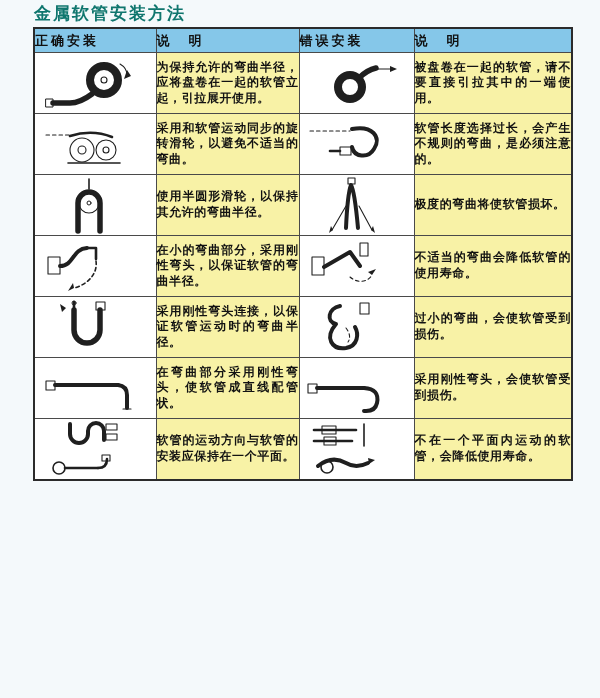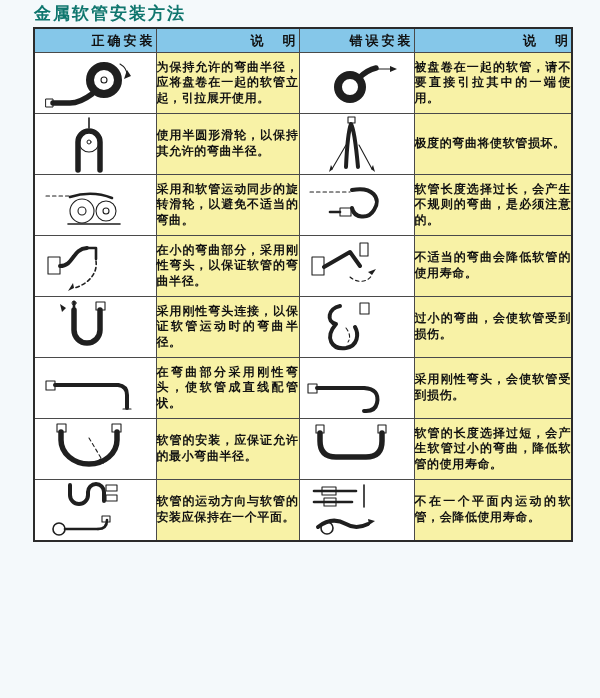--- a/index.html
+++ b/index.html
@@ -20,21 +20,21 @@
     border:2px solid #2b2b2b;
     background:#fff;
   }
   table.methods th, table.methods td{
     border:1px solid #4a4a4a;
     padding:0;vertical-align:middle;
   }
   table.methods th{
     background:var(--header_bg,#85c7e9);
     height:23px;font-size:13px;font-weight:bold;
-    letter-spacing:3px;color:#101010;text-align:right;
+    letter-spacing:3px;color:#101010;text-align:left;
   }
   tr.body-row{height:61px;}
   td.desc{
     background:var(--cell_bg,#f8f2a6);
     font-size:12px;font-weight:bold;line-height:1.3;
     letter-spacing:0.6px;text-align:justify;
     padding:3px 6px 3px 9px;color:#121212;
   }
   td.pic{background:#ffffff;text-align:center;}
   svg.ill{display:block;margin:0 auto;}
@@ -90,43 +90,20 @@
         <path d="M76,15 H88" class="w1"></path>
         <polygon points="88,18 95,15 88,12" class="f"></polygon>
       </svg>
     </td>
     <td class="desc">被盘卷在一起的软管，请不要直接引拉其中的一端使用。</td>
   </tr>
 
   <tr class="body-row">
     <td class="pic">
       <svg class="ill" width="110" height="58" viewBox="0 0 110 58">
-        <line x1="49" y1="3" x2="49" y2="13" class="w2"></line>
-        <circle cx="49" cy="27" r="10" class="w1 g"></circle>
-        <circle cx="49" cy="27" r="2" class="f"></circle>
-        <path d="M38,55 V27 A11,11 0 0 1 60,27 V55" class="w6"></path>
-      </svg>
-    </td>
-    <td class="desc">使用半圆形滑轮，以保持其允许的弯曲半径。</td>
-    <td class="pic">
-      <svg class="ill" width="110" height="58" viewBox="0 0 110 58">
-        <rect x="46" y="2" width="7" height="6" class="w1"></rect>
-        <path d="M44,52 C45,30 47,14 49,9 C52,14 54,30 56,52" class="w4"></path>
-        <line x1="44" y1="30" x2="30" y2="54" class="w1"></line>
-        <polygon points="31,54 27,57 29,50" class="f"></polygon>
-        <line x1="57" y1="30" x2="70" y2="54" class="w1"></line>
-        <polygon points="69,54 73,57 71,50" class="f"></polygon>
-      </svg>
-    </td>
-    <td class="desc">极度的弯曲将使软管损坏。</td>
-  </tr>
-
-  <tr class="body-row">
-    <td class="pic">
-      <svg class="ill" width="110" height="58" viewBox="0 0 110 58">
         <path d="M6,20 H30" class="w1 d g"></path>
         <path d="M30,21 Q52,14 72,22" class="w3"></path>
         <circle cx="42" cy="35" r="12" class="w1 g"></circle>
         <circle cx="42" cy="35" r="4" class="w1 g"></circle>
         <circle cx="66" cy="35" r="10" class="w1 g"></circle>
         <circle cx="66" cy="35" r="3" class="w1 g"></circle>
         <path d="M28,48 H80" class="w2 g"></path>
       </svg>
     </td>
     <td class="desc">采用和软管运动同步的旋转滑轮，以避免不适当的弯曲。</td>
@@ -137,20 +114,43 @@
         <rect x="38" y="32" width="11" height="8" class="w1"></rect>
         <path d="M38,36 H28" class="w3"></path>
       </svg>
     </td>
     <td class="desc">软管长度选择过长，会产生不规则的弯曲，是必须注意的。</td>
   </tr>
 
   <tr class="body-row">
     <td class="pic">
       <svg class="ill" width="110" height="58" viewBox="0 0 110 58">
+        <line x1="49" y1="3" x2="49" y2="13" class="w2"></line>
+        <circle cx="49" cy="27" r="10" class="w1 g"></circle>
+        <circle cx="49" cy="27" r="2" class="f"></circle>
+        <path d="M38,55 V27 A11,11 0 0 1 60,27 V55" class="w6"></path>
+      </svg>
+    </td>
+    <td class="desc">使用半圆形滑轮，以保持其允许的弯曲半径。</td>
+    <td class="pic">
+      <svg class="ill" width="110" height="58" viewBox="0 0 110 58">
+        <rect x="46" y="2" width="7" height="6" class="w1"></rect>
+        <path d="M44,52 C45,30 47,14 49,9 C52,14 54,30 56,52" class="w4"></path>
+        <line x1="44" y1="30" x2="30" y2="54" class="w1"></line>
+        <polygon points="31,54 27,57 29,50" class="f"></polygon>
+        <line x1="57" y1="30" x2="70" y2="54" class="w1"></line>
+        <polygon points="69,54 73,57 71,50" class="f"></polygon>
+      </svg>
+    </td>
+    <td class="desc">极度的弯曲将使软管损坏。</td>
+  </tr>
+
+  <tr class="body-row">
+    <td class="pic">
+      <svg class="ill" width="110" height="58" viewBox="0 0 110 58">
         <rect x="8" y="20" width="12" height="17" class="w1"></rect>
         <path d="M20,29 C34,29 32,12 47,11" class="w4"></path>
         <path d="M47,11 h9 v11" class="w3"></path>
         <path d="M56,24 C58,38 46,48 34,51" class="w2 d g"></path>
         <polygon points="34,51 28,54 33,46" class="f"></polygon>
       </svg>
     </td>
     <td class="desc">在小的弯曲部分，采用刚性弯头，以保证软管的弯曲半径。</td>
     <td class="pic">
       <svg class="ill" width="110" height="58" viewBox="0 0 110 58">
@@ -199,40 +199,20 @@
     <td class="pic">
       <svg class="ill" width="110" height="58" viewBox="0 0 110 58">
         <rect x="6" y="25" width="9" height="9" class="w1"></rect>
         <path d="M15,29 H62" class="w4"></path>
         <path d="M62,29 q16,1 13,15 q-2,9 -13,8" class="w4"></path>
       </svg>
     </td>
     <td class="desc">采用刚性弯头，会使软管受到损伤。</td>
   </tr>
 
-  <tr class="body-row">
-    <td class="pic">
-      <svg class="ill" width="110" height="58" viewBox="0 0 110 58">
-        <rect x="17" y="4" width="9" height="8" class="w1"></rect>
-        <rect x="72" y="4" width="9" height="8" class="w1"></rect>
-        <path d="M21,12 V20 A28,24 0 0 0 77,20 V12" class="w6"></path>
-        <path d="M49,18 L61,38" class="w1 d g"></path>
-        <polygon points="61,38 64,44 57,41" class="f"></polygon>
-      </svg>
-    </td>
-    <td class="desc">软管的安装，应保证允许的最小弯曲半径。</td>
-    <td class="pic">
-      <svg class="ill" width="110" height="58" viewBox="0 0 110 58">
-        <rect x="14" y="5" width="8" height="8" class="w1"></rect>
-        <rect x="76" y="5" width="8" height="8" class="w1"></rect>
-        <path d="M18,13 V21 Q18,37 34,37 H64 Q80,37 80,21 V13" class="w6"></path>
-      </svg>
-    </td>
-    <td class="desc">软管的长度选择过短，会产生软管过小的弯曲，降低软管的使用寿命。</td>
-  </tr>
 
   <tr class="body-row">
     <td class="pic">
       <svg class="ill" width="110" height="58" viewBox="0 0 110 58">
         <path d="M30,4 V14 A9,9 0 0 0 48,14 V11 A8,8 0 0 1 64,11 V20" class="w4"></path>
         <rect x="66" y="4" width="11" height="6" class="w1"></rect>
         <rect x="66" y="14" width="11" height="6" class="w1"></rect>
         <circle cx="19" cy="48" r="6" class="w2 g"></circle>
         <path d="M25,48 H58" class="w3"></path>
         <path d="M58,48 q9,0 9,-9" class="w3"></path>

